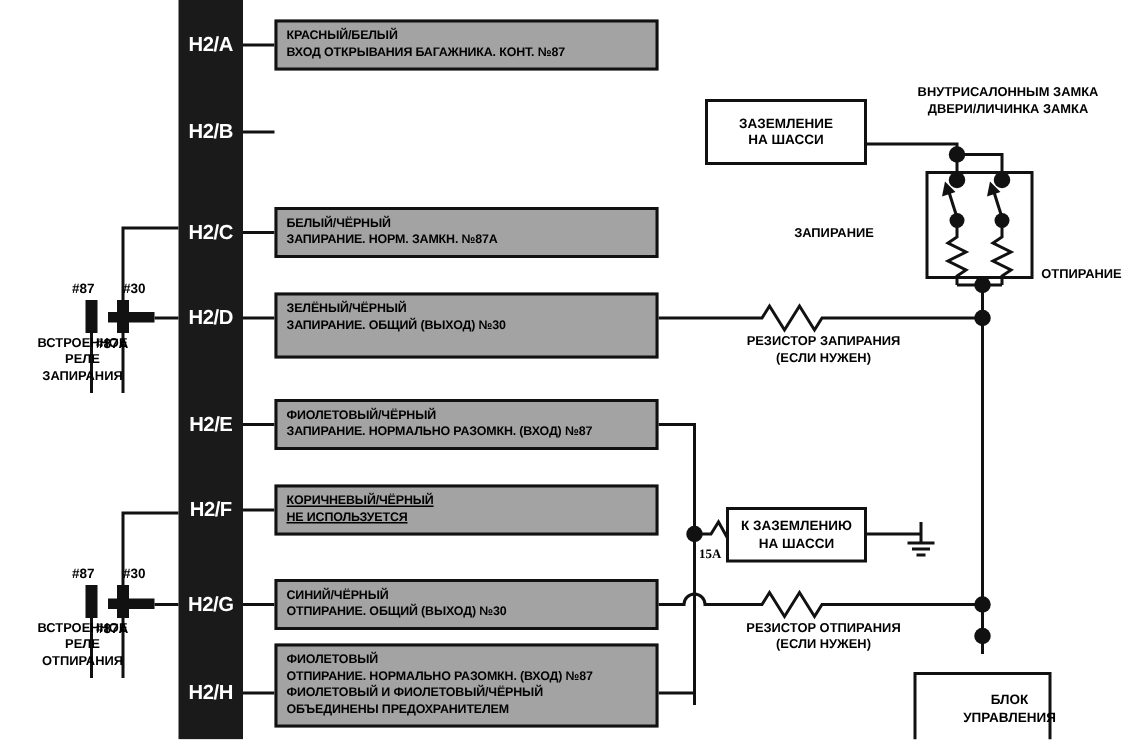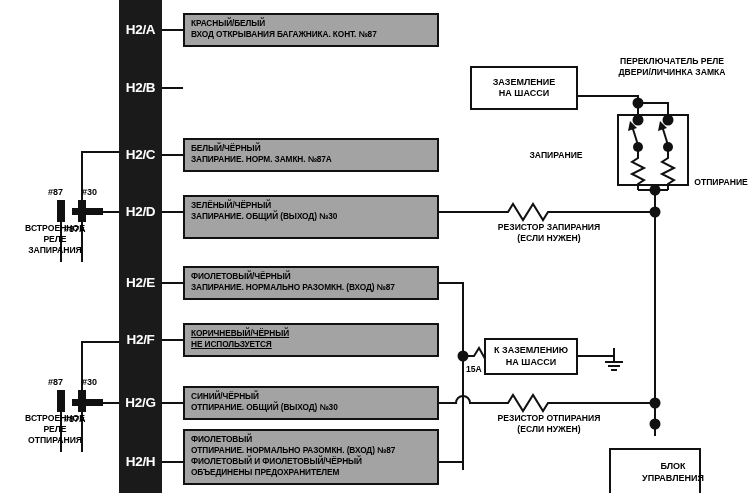--- a/index.html
+++ b/index.html
@@ -77,21 +77,21 @@
   .free-label {
     position: absolute;
     font-size: 8.6px;
     font-weight: bold;
     line-height: 11px;
     color: #000000;
     text-align: center;
     font-family: "Liberation Sans", sans-serif;
     white-space: nowrap;
   }
-  .free-label.left { text-align: left; }
+  .free-label.left { text-align: left; font-family: Liberation Serif, serif; }
   .pin-tag {
     position: absolute;
     font-size: 9px;
     font-weight: bold;
     color: #000000;
     font-family: "Liberation Sans", sans-serif;
     white-space: nowrap;
   }
   .term-blob {
     position: absolute;
@@ -265,21 +265,21 @@
   </div>
 
   <div class="plain-box" style="left:609px; top:448px; width:92px; height:49px;padding-left:36px;">
     <div>БЛОК</div>
     <div>УПРАВЛЕНИЯ</div>
   </div>
 
   <div class="plain-box" style="left:617px; top:114px; width:72px; height:72px; background:transparent;"></div>
 
   <div class="free-label" style="left:594px; top:56px; width:156px;">
-    <div>ПЕРЕКЛЮЧАТЕЛЬ РЕЛЕ</div>
+    <div>ВНУТРИСАЛОННЫМ ЗАМКА</div>
     <div>ДВЕРИ/ЛИЧИНКА ЗАМКА</div>
   </div>
 
   <div class="free-label" style="left:508px; top:150px; width:96px;">ЗАПИРАНИЕ</div>
 
   <div class="free-label" style="left:692px; top:177px; width:58px;">ОТПИРАНИЕ</div>
 
   <div class="free-label" style="left:464px; top:222px; width:170px;">
     <div>РЕЗИСТОР ЗАПИРАНИЯ</div>
     <div>(ЕСЛИ НУЖЕН)</div>

